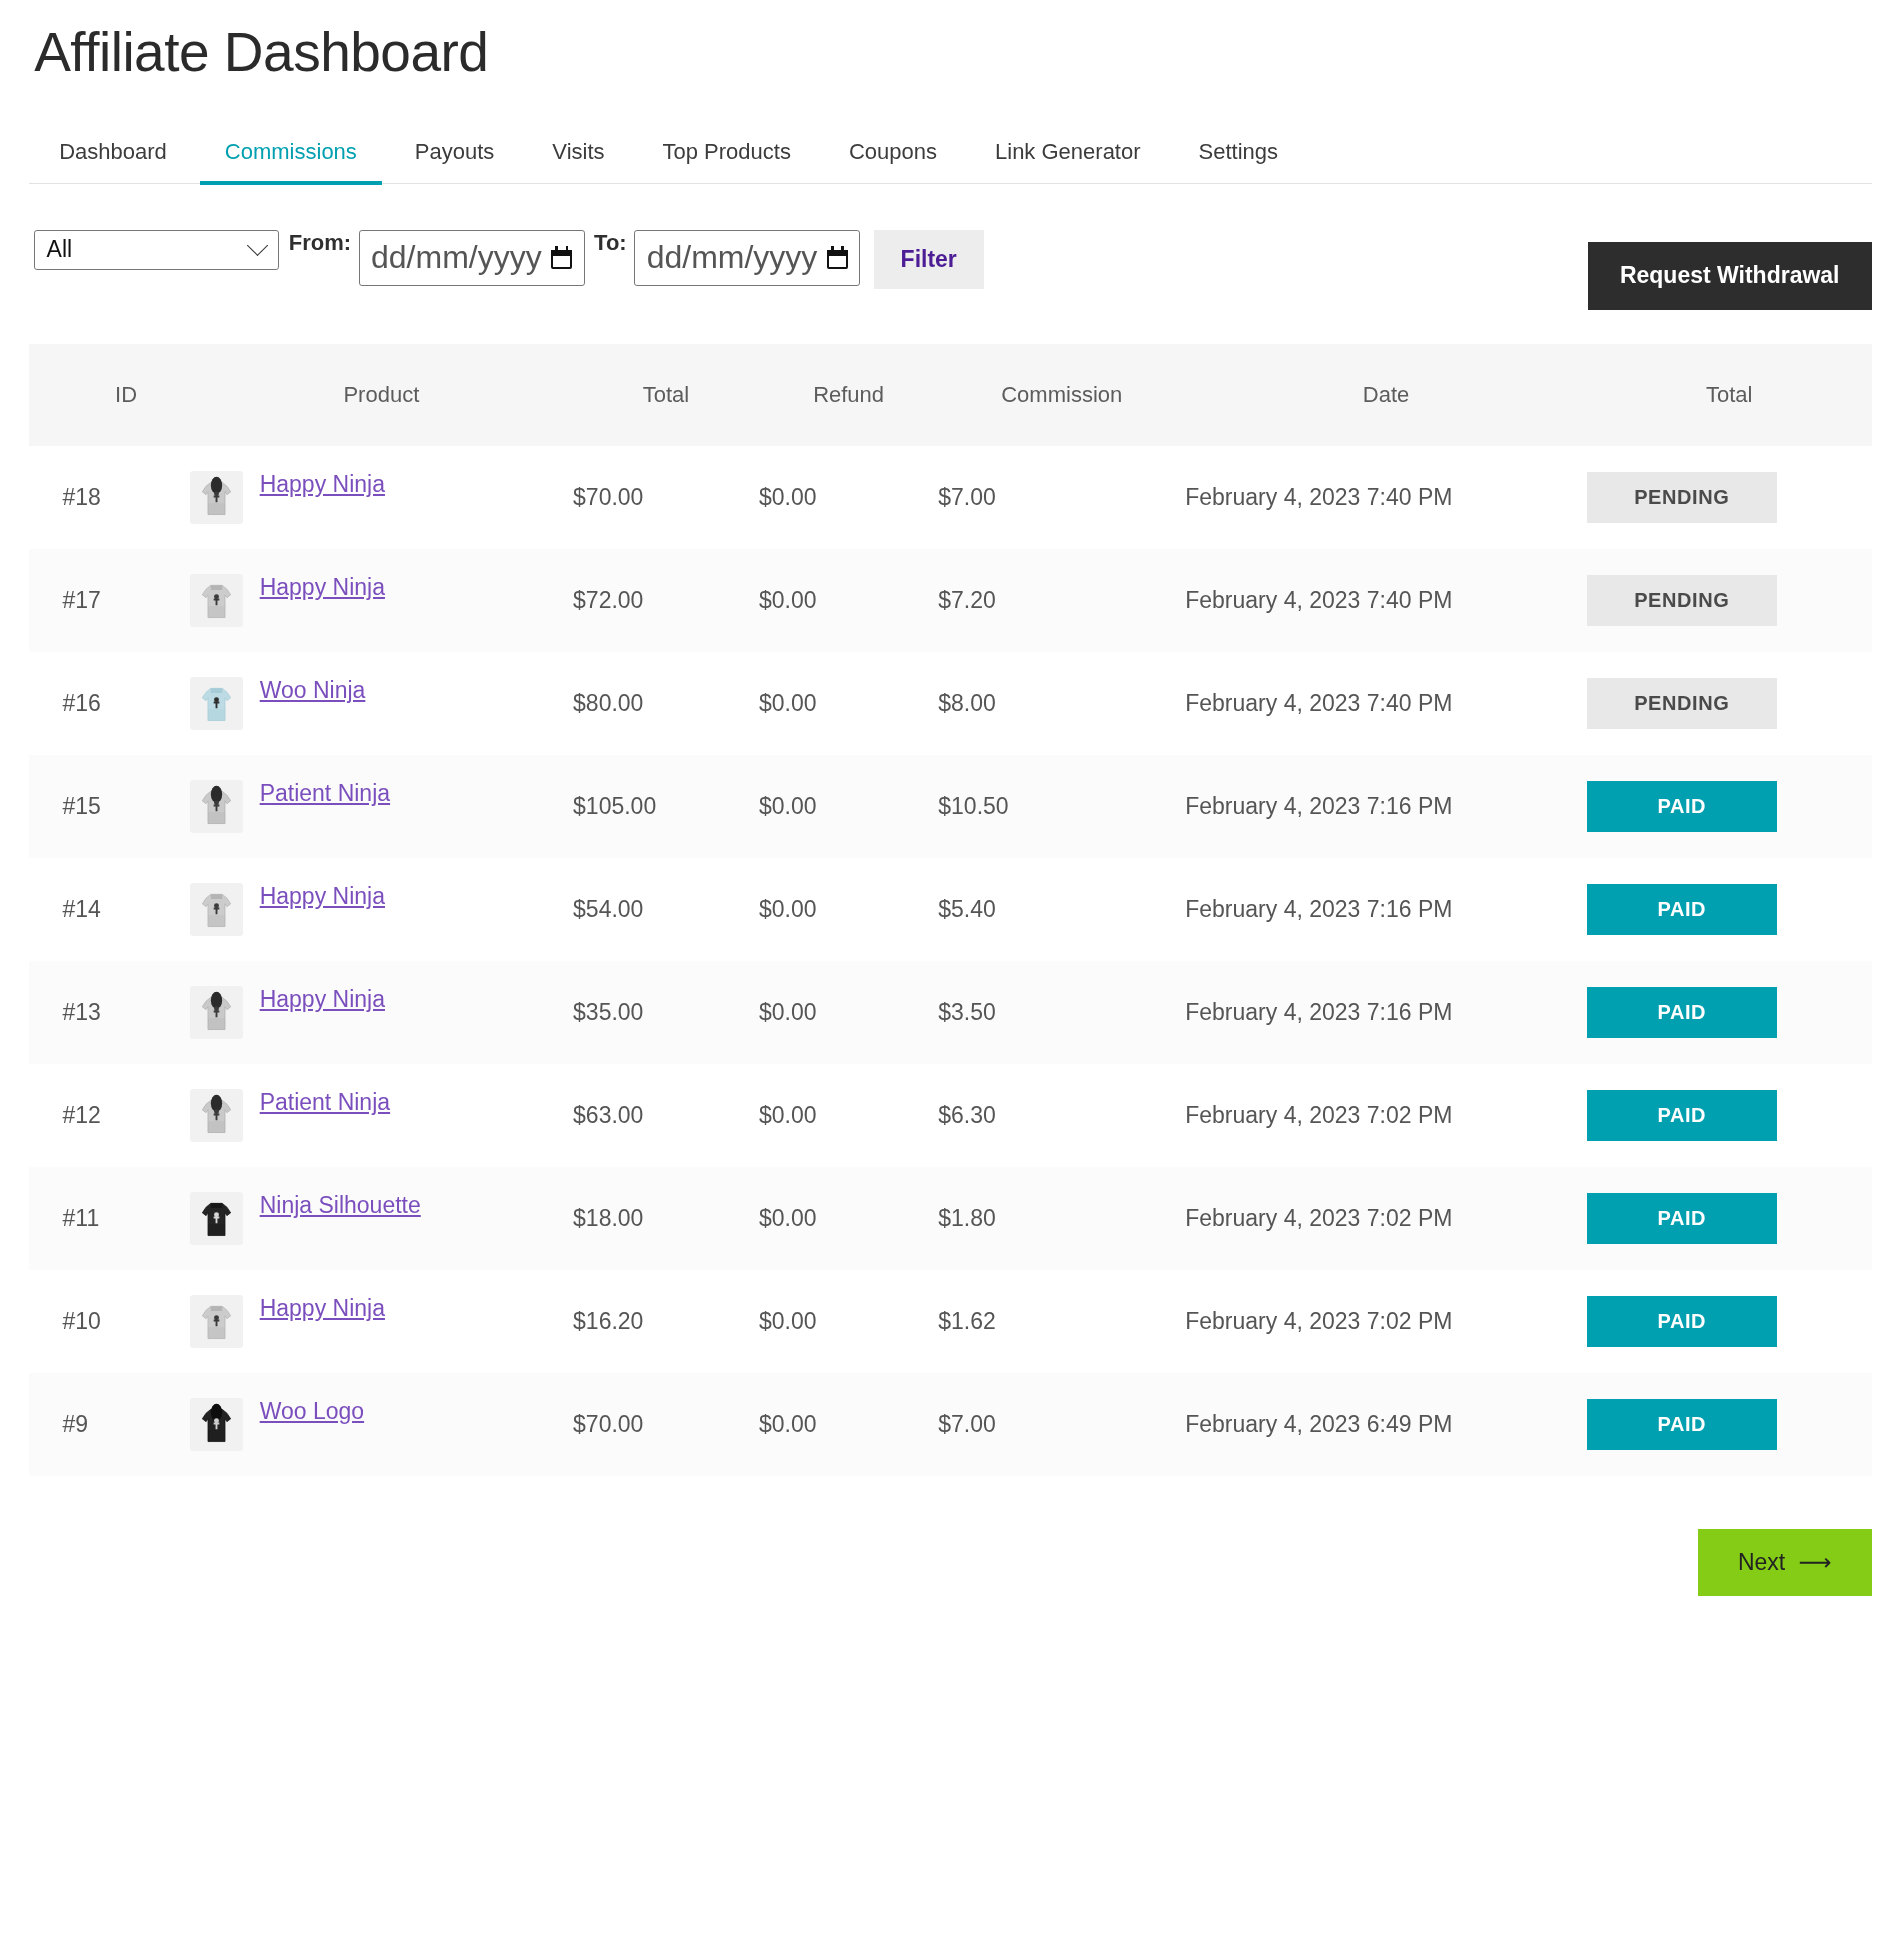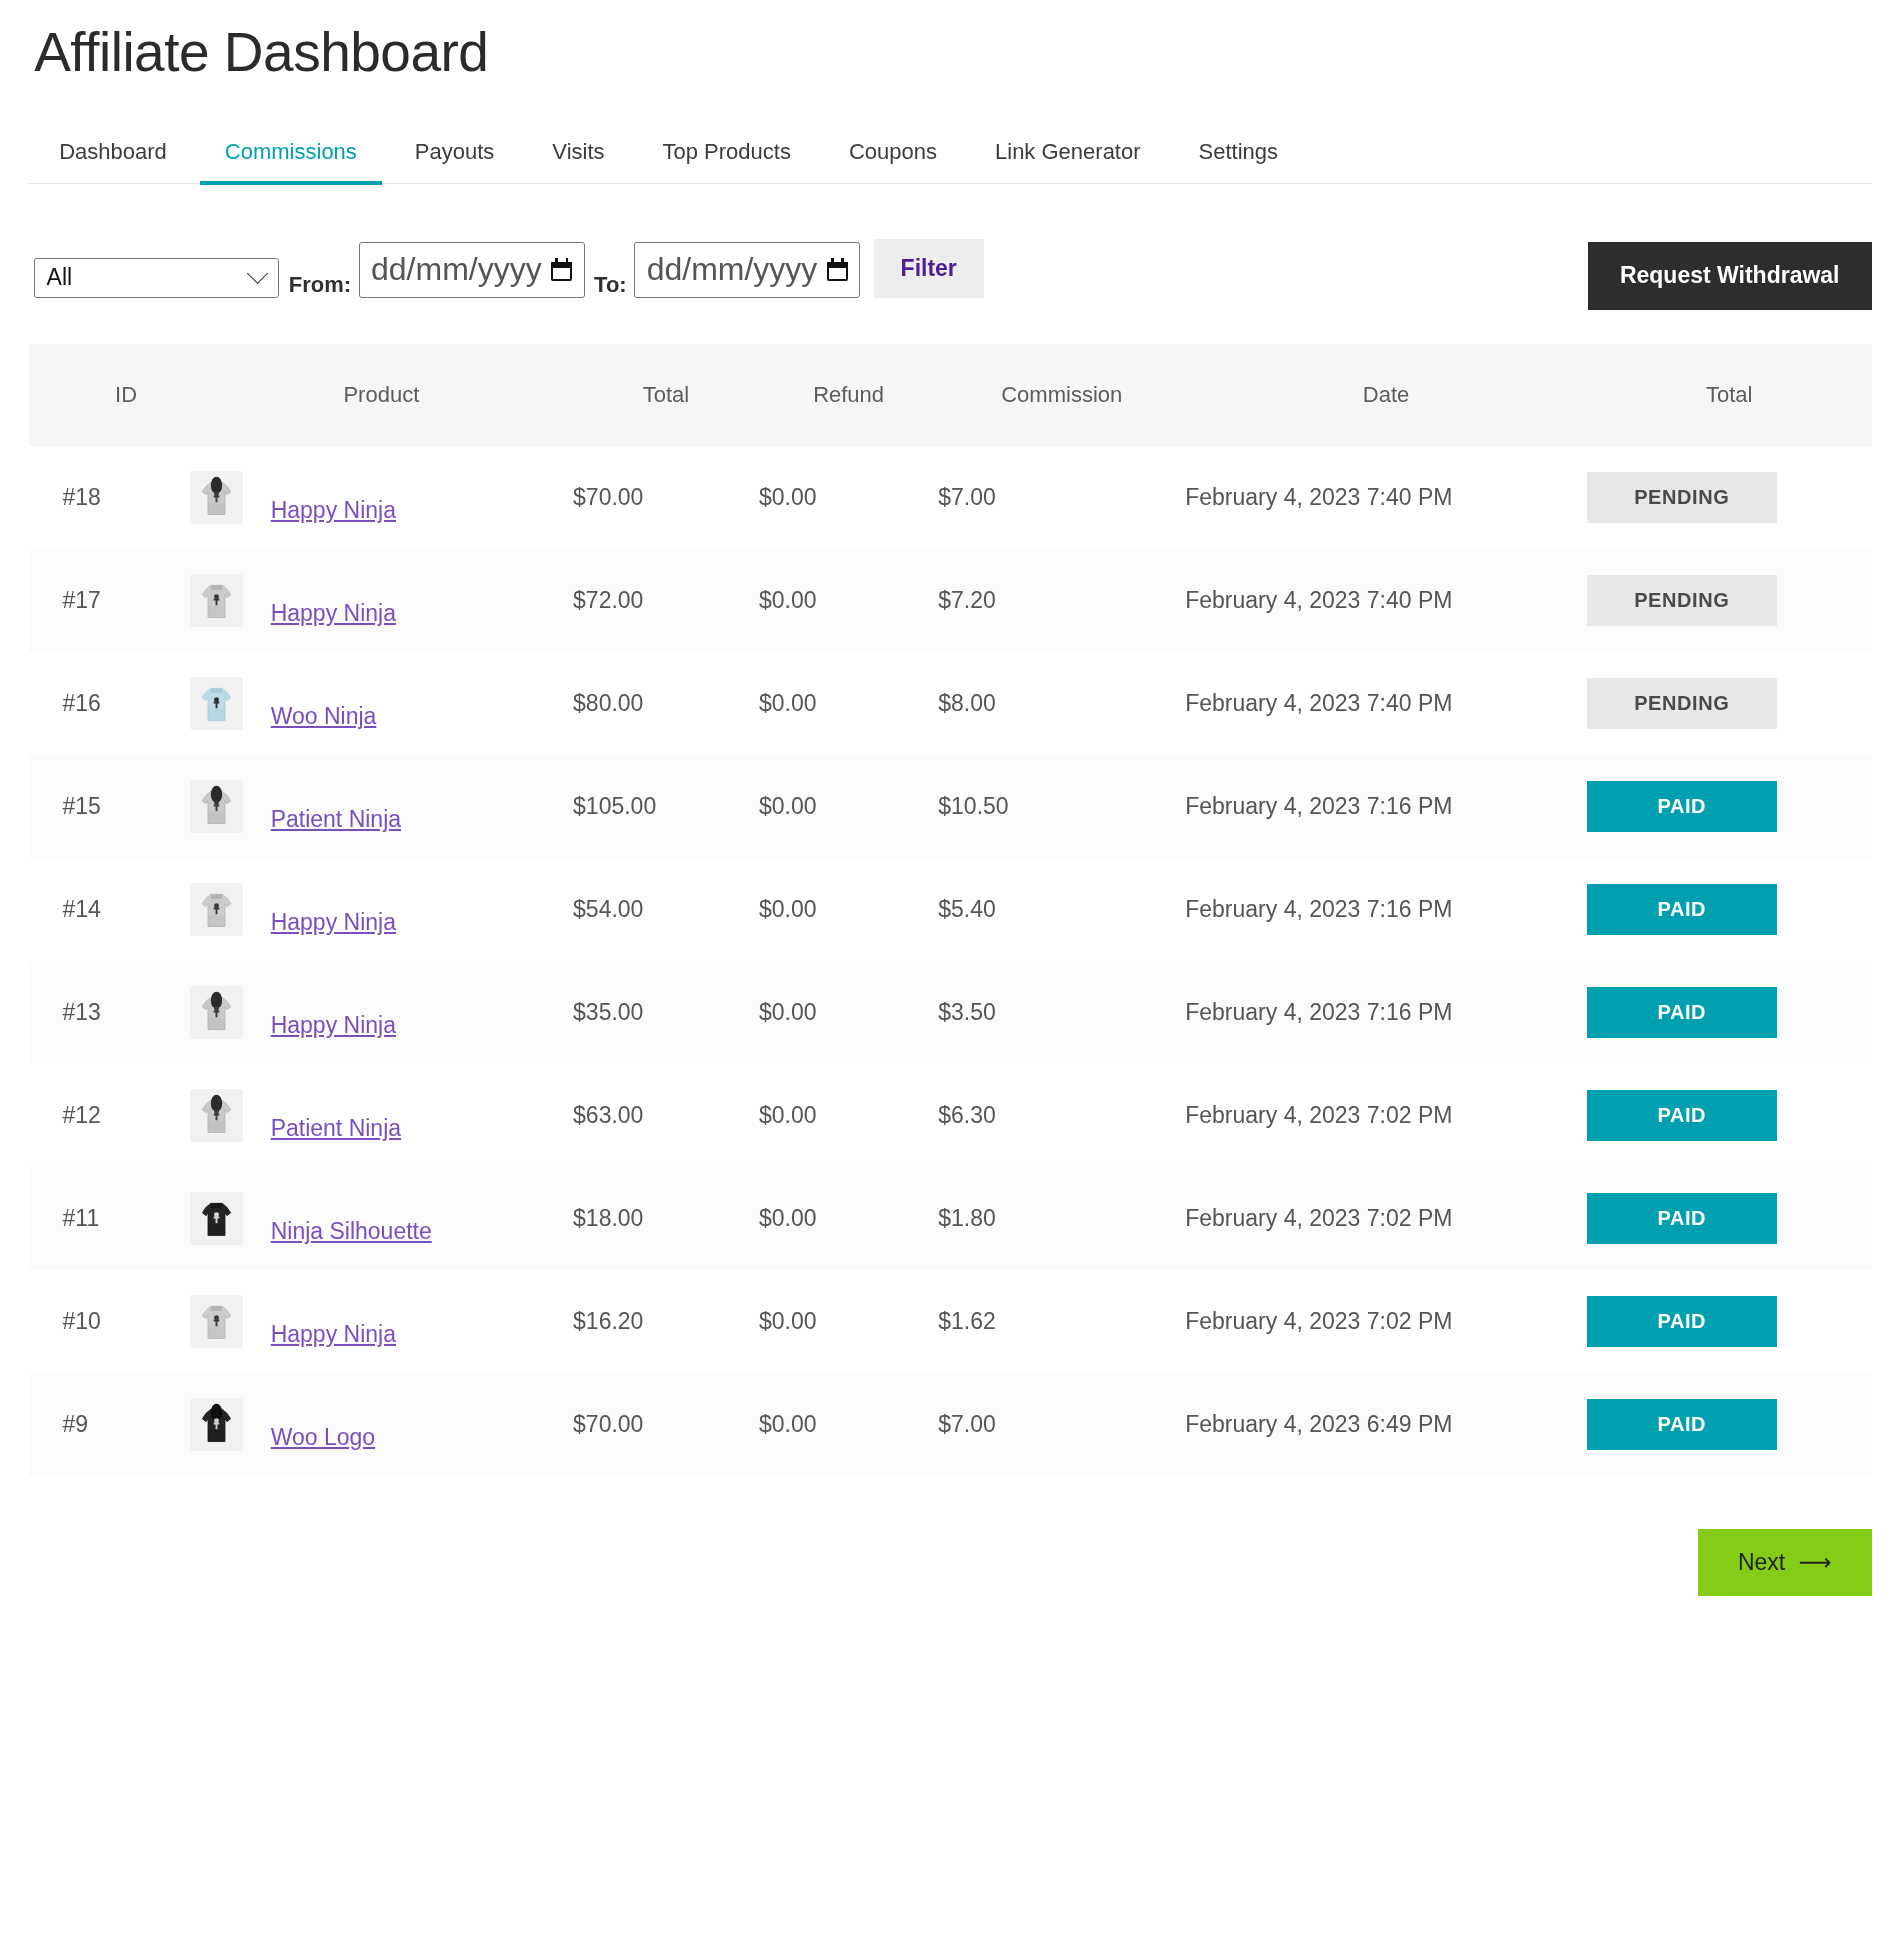--- a/index.html
+++ b/index.html
@@ -52,21 +52,21 @@
     left: 0; right: 0; bottom: -1.9px;
     height: 3.8px;
     background: #00a0b0;
   }
 
   
   .filterbar {
     margin-top: 46px;
     padding-left: 5.7px;
     display: flex;
-    align-items: flex-end;
+    align-items: flex-start;
     position: relative;
     height: 68px;
   }
   .select-box {
     width: 245px;
     height: 40px;
     border: 1px solid #767676;
     border-radius: 2.9px;
     background: #ffffff;
     display: flex;
@@ -175,21 +175,21 @@
     padding: 25px 0;
     font-size: 23px;
     color: #555;
     vertical-align: middle;
     border: none;
   }
   table.commissions tbody td:first-child { padding-left: 34px; }
   tr.row-odd  { background: #ffffff; }
   tr.row-even { background: #fbfbfb; }
 
-  .prod-cell { display: flex; align-items: flex-end; gap: 28px; }
+  .prod-cell { display: flex; align-items: flex-start; gap: 17px; }
   .thumb {
     width: 53px; height: 53px;
     background: #f1f1f1;
     border-radius: 3.8px;
     flex: 0 0 auto;
     position: relative;
     overflow: hidden;
   }
   .thumb svg { display: block; width: 53px; height: 53px; }
   .prod-link {

